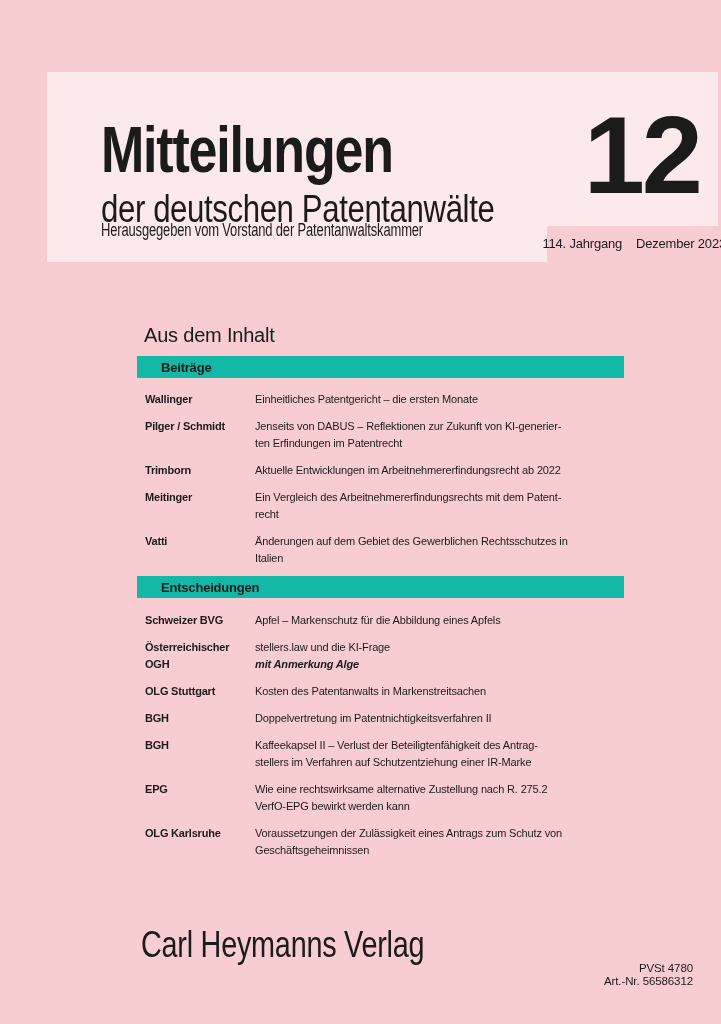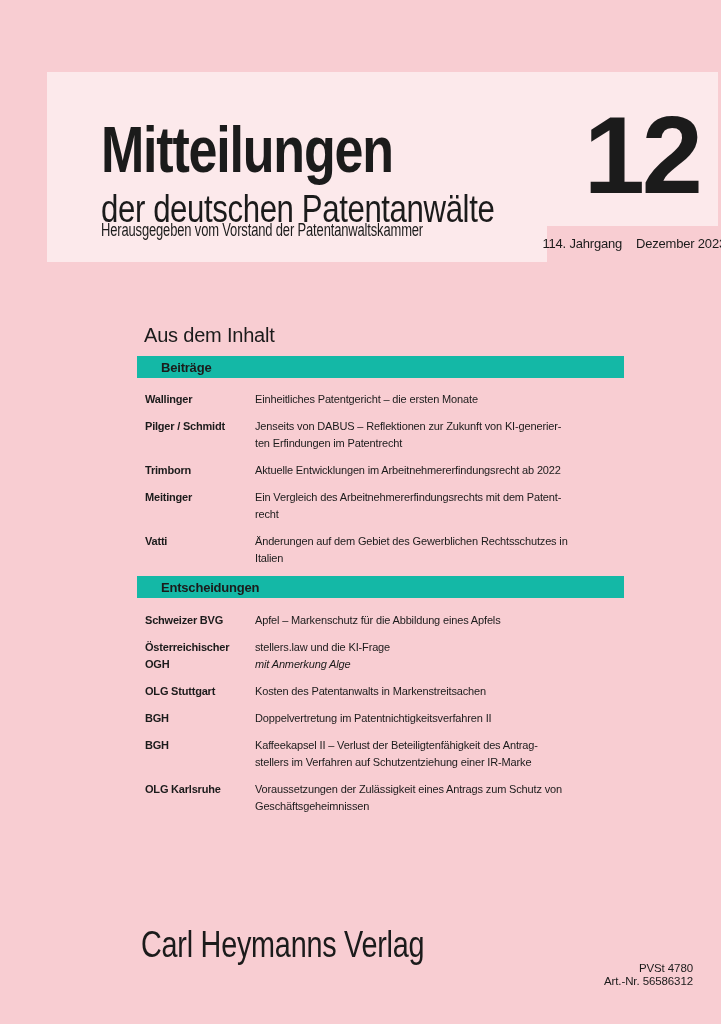--- a/index.html
+++ b/index.html
@@ -70,21 +70,21 @@
   }
   #section-entscheidungen .section-band { margin-bottom:14px; }
 
   .toc-row {
     display:grid; grid-template-columns:110px 1fr;
     padding-left:8px; margin-bottom:10px;
     font-size:11px; line-height:17px;
   }
   .toc-row .label { font-weight:bold; letter-spacing:-0.2px; white-space:pre; }
   .toc-row .desc  { letter-spacing:-0.15px; white-space:pre; }
-  .toc-row .note  { font-style:italic; letter-spacing:-0.15px; white-space:pre; }
+  .toc-row .note  { font-style:italic; letter-spacing:-0.15px; white-space:pre;font-weight:bold; }
   .toc-row .note:empty { display:none; }
 
   
   .footer-publisher {
     position:absolute; left:141px; top:927px;
     font-size:36px; line-height:1; letter-spacing:-0.3px;
     transform:scaleX(0.80); transform-origin:0 0;
     white-space:pre;
   }
   .footer-codes {
@@ -185,20 +185,27 @@
         </div>
     </div>
     <div class="toc-row">
       <div class="label">BGH</div>
       <div>
           <div class="desc">Kaffeekapsel II – Verlust der Beteiligtenfähigkeit des Antrag-
 stellers im Verfahren auf Schutzentziehung einer IR-Marke</div>
         </div>
     </div>
     <div class="toc-row">
+      <div class="label">EPG</div>
+      <div>
+          <div class="desc">Wie eine rechtswirksame alternative Zustellung nach R. 275.2
+VerfO-EPG bewirkt werden kann</div>
+        </div>
+    </div>
+    <div class="toc-row">
       <div class="label">OLG Karlsruhe</div>
       <div>
           <div class="desc">Voraussetzungen der Zulässigkeit eines Antrags zum Schutz von
 Geschäftsgeheimnissen</div>
         </div>
     </div>
   </div>
 
   <div class="footer-publisher">Carl Heymanns Verlag</div>
   <div class="footer-codes">

